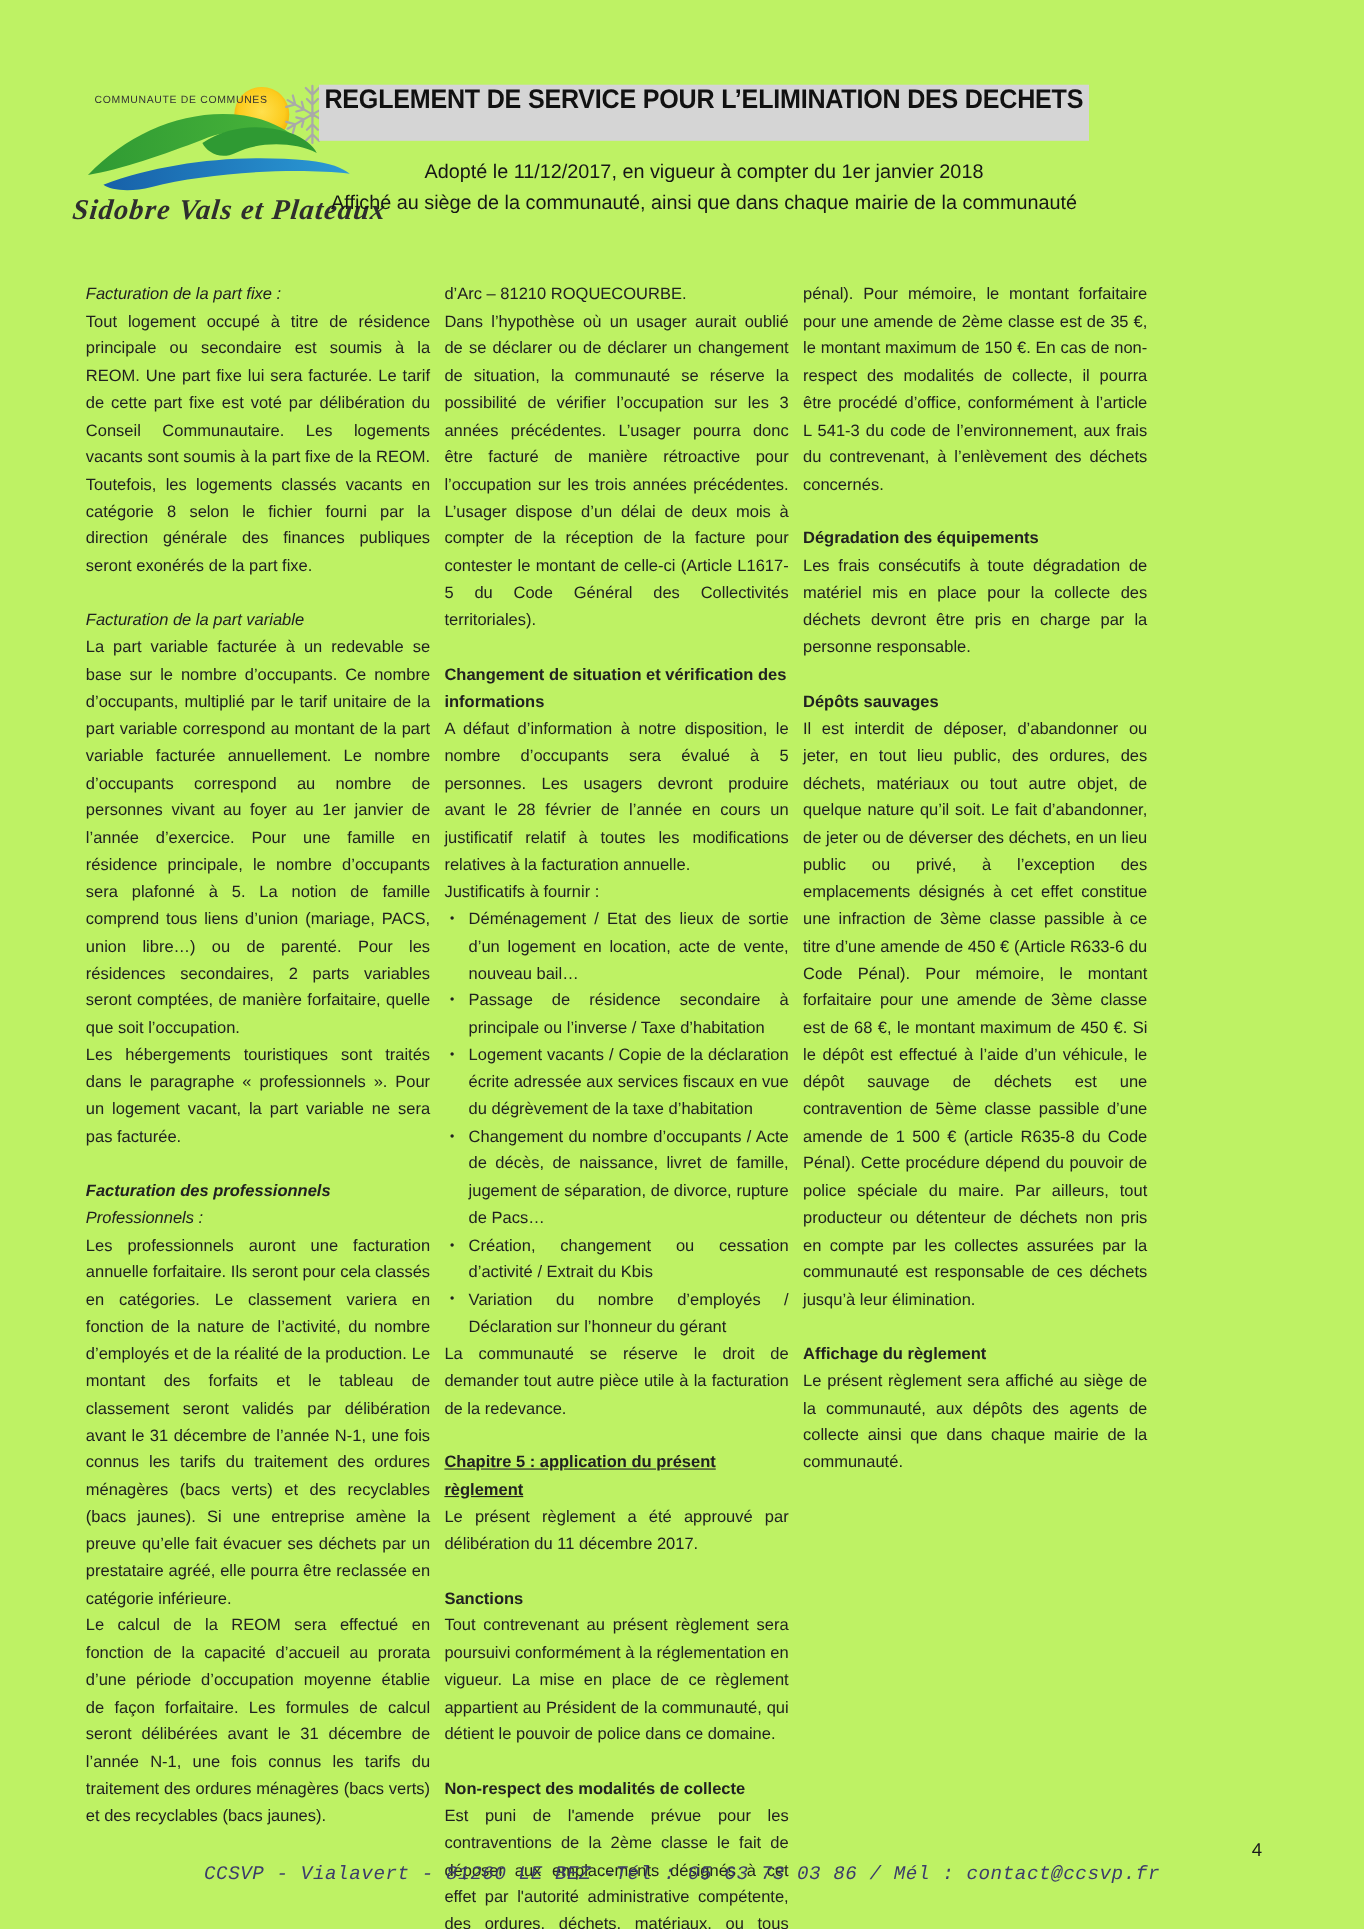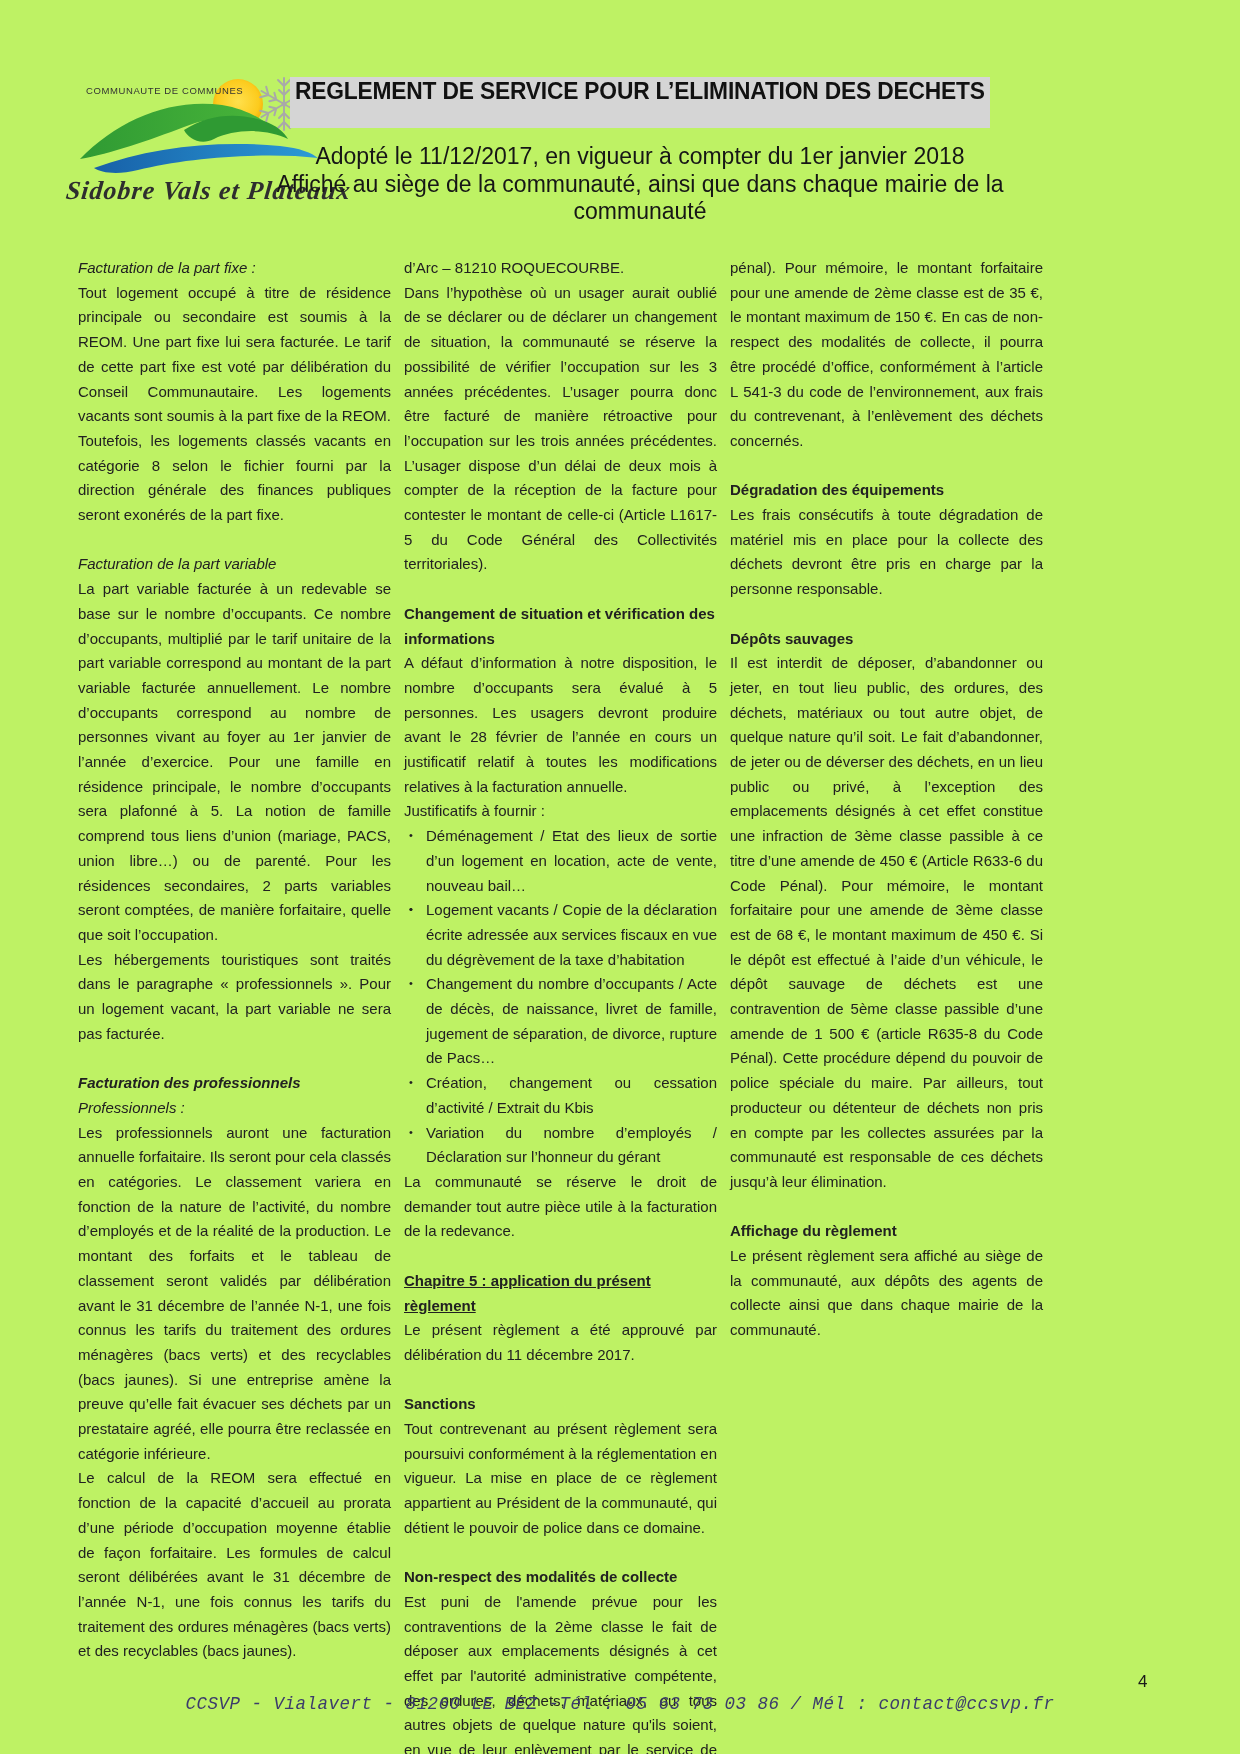--- a/index.html
+++ b/index.html
@@ -21,21 +21,21 @@
   .title-banner {
     position:absolute; left:290px; top:77px; width:700px; height:51px;
     background:#d5d5d5; display:flex; justify-content:center;
   }
   .title-banner .title-text {
     display:inline-block; white-space:nowrap; transform:scaleX(.93);
     font-size:24.5px; font-weight:bold; color:#111; letter-spacing:-0.2px;
   }
   .subtitles {
     position:absolute; left:240px; top:143px; width:800px; text-align:center;
-    font-size:23px; color:#161616; line-height:27.5px;
+    font-size:18px; color:#161616; line-height:27.5px;
   }
 
   
   .content {
     position:absolute; left:78px; top:256px; width:963px;
     display:flex; gap:13px;
   }
   .col { width:313px; flex:0 0 313px; }
   .blk { margin:0; font-size:15px; line-height:24.7px; }
   .gap { margin-top:24.7px; }
@@ -138,20 +138,21 @@
       <p class="blk para">Dans l’hypothèse où un usager aurait oublié de se déclarer ou de déclarer un changement de situation, la communauté se réserve la possibilité de vérifier l’occupation sur les 3 années précédentes. L’usager pourra donc être facturé de manière rétroactive pour l’occupation sur les trois années précédentes. L’usager dispose d’un délai de deux mois à compter de la réception de la facture pour contester le montant de celle-ci (Article L1617-5 du Code Général des Collectivités territoriales).</p>
       <p class="blk h-bold gap">Changement de situation et vérification des informations</p>
       <p class="blk para">A défaut d’information à notre disposition, le nombre d’occupants sera évalué à 5 personnes. Les usagers devront produire avant le 28 février de l’année en cours un justificatif relatif à toutes les modifications relatives à la facturation annuelle.</p>
       <p class="blk">Justificatifs à fournir :</p>
       <div class="blk bullet">
         <span class="dot">•</span>
         <span class="txt">Déménagement / Etat des lieux de sortie d’un logement en location, acte de vente, nouveau bail…</span>
       </div>
       <div class="blk bullet">
         <span class="dot">•</span>
+        <span class="txt">Passage de résidence secondaire à principale ou l’inverse / Taxe d’habitation</span>
       </div>
       <div class="blk bullet">
         <span class="dot">•</span>
         <span class="txt">Logement vacants / Copie de la déclaration écrite adressée aux services fiscaux en vue du dégrèvement de la taxe d’habitation</span>
       </div>
       <div class="blk bullet">
         <span class="dot">•</span>
         <span class="txt">Changement du nombre d’occupants / Acte de décès, de naissance, livret de famille, jugement de séparation, de divorce, rupture de Pacs…</span>
       </div>
       <div class="blk bullet">

